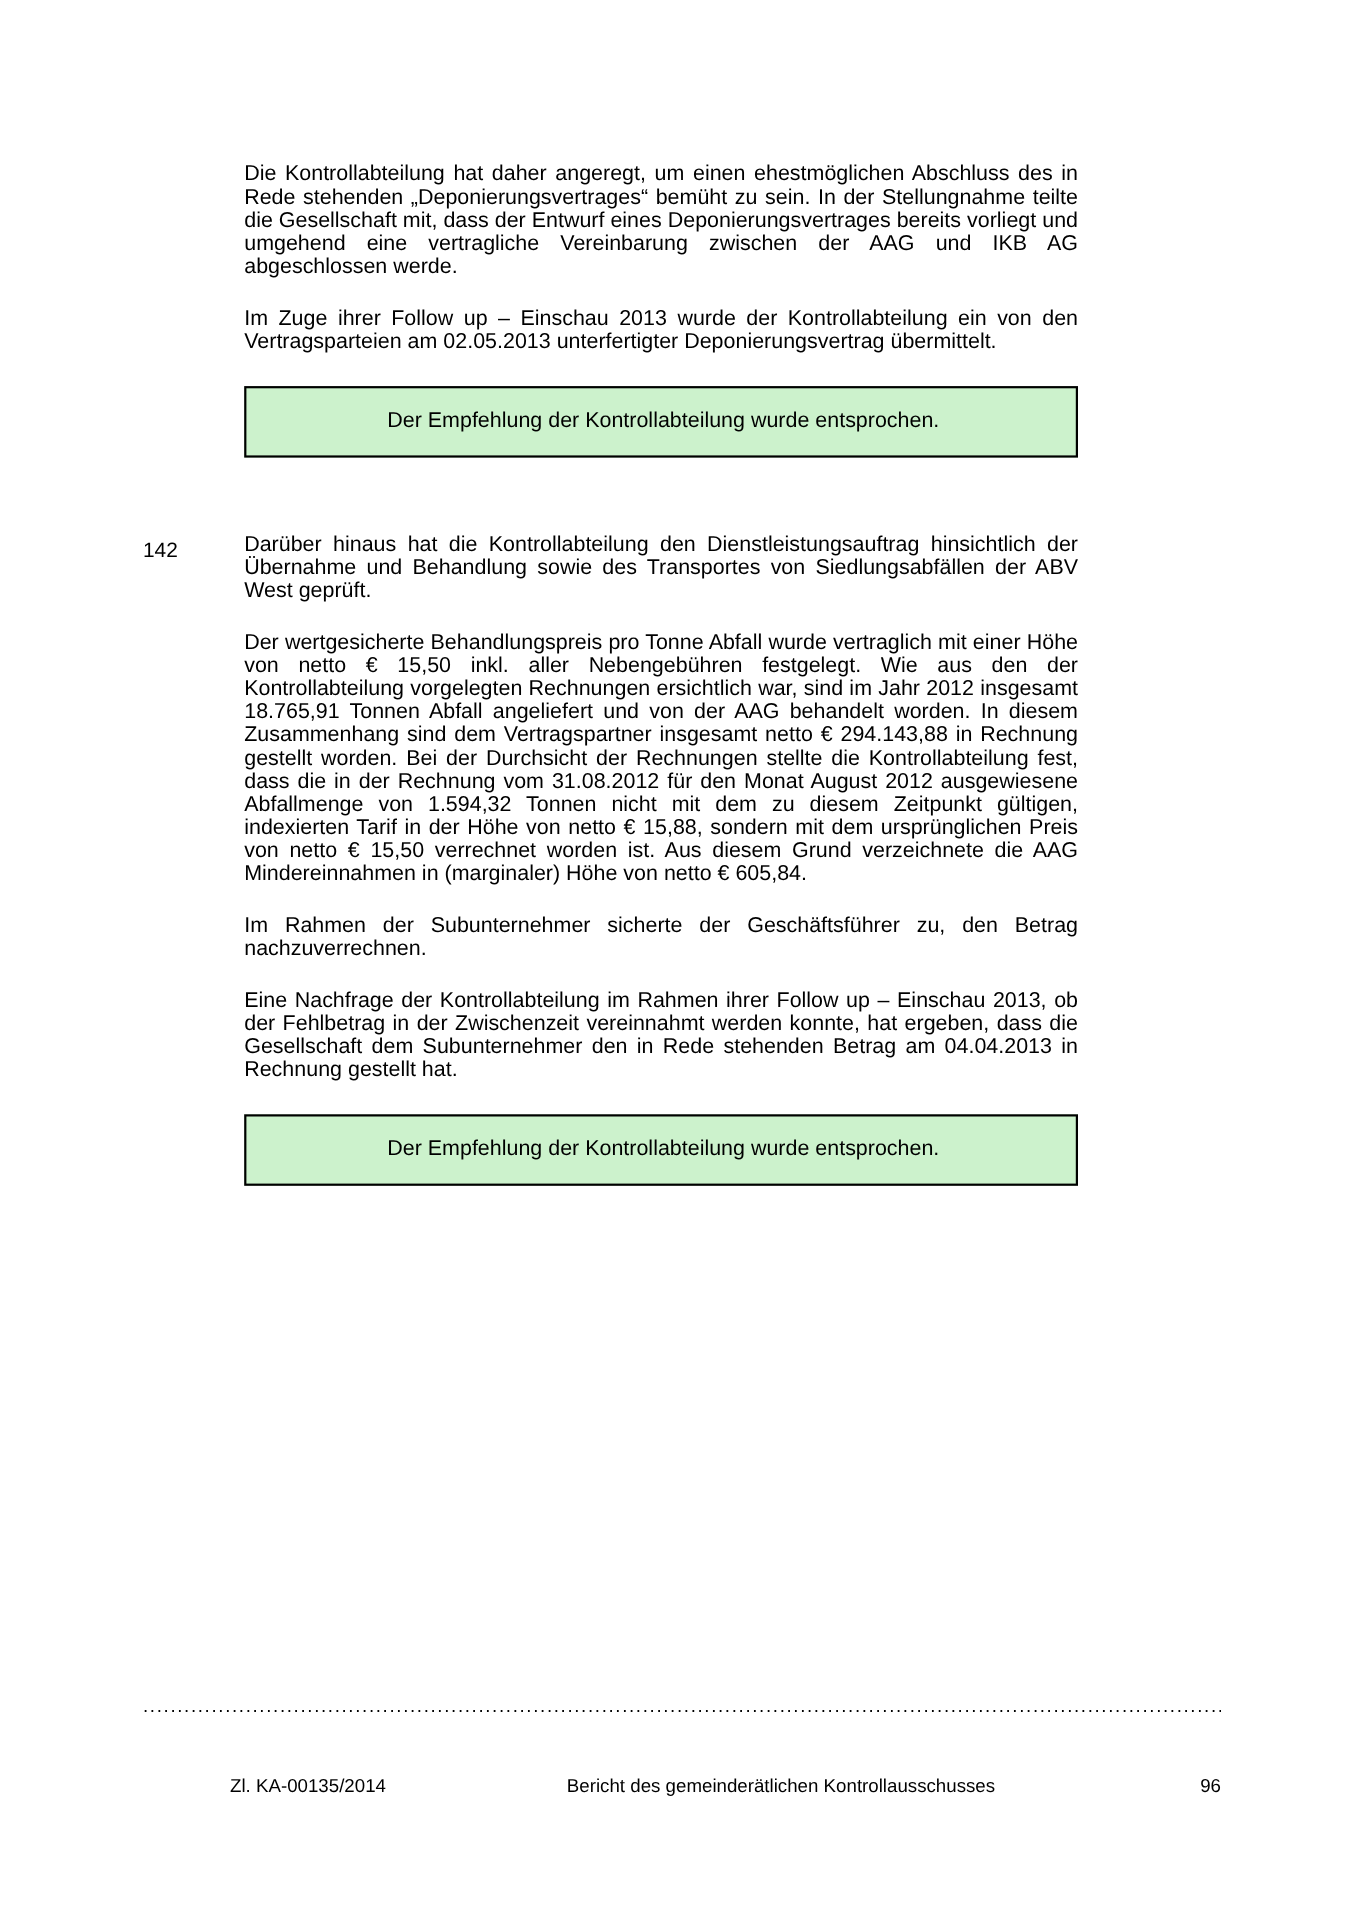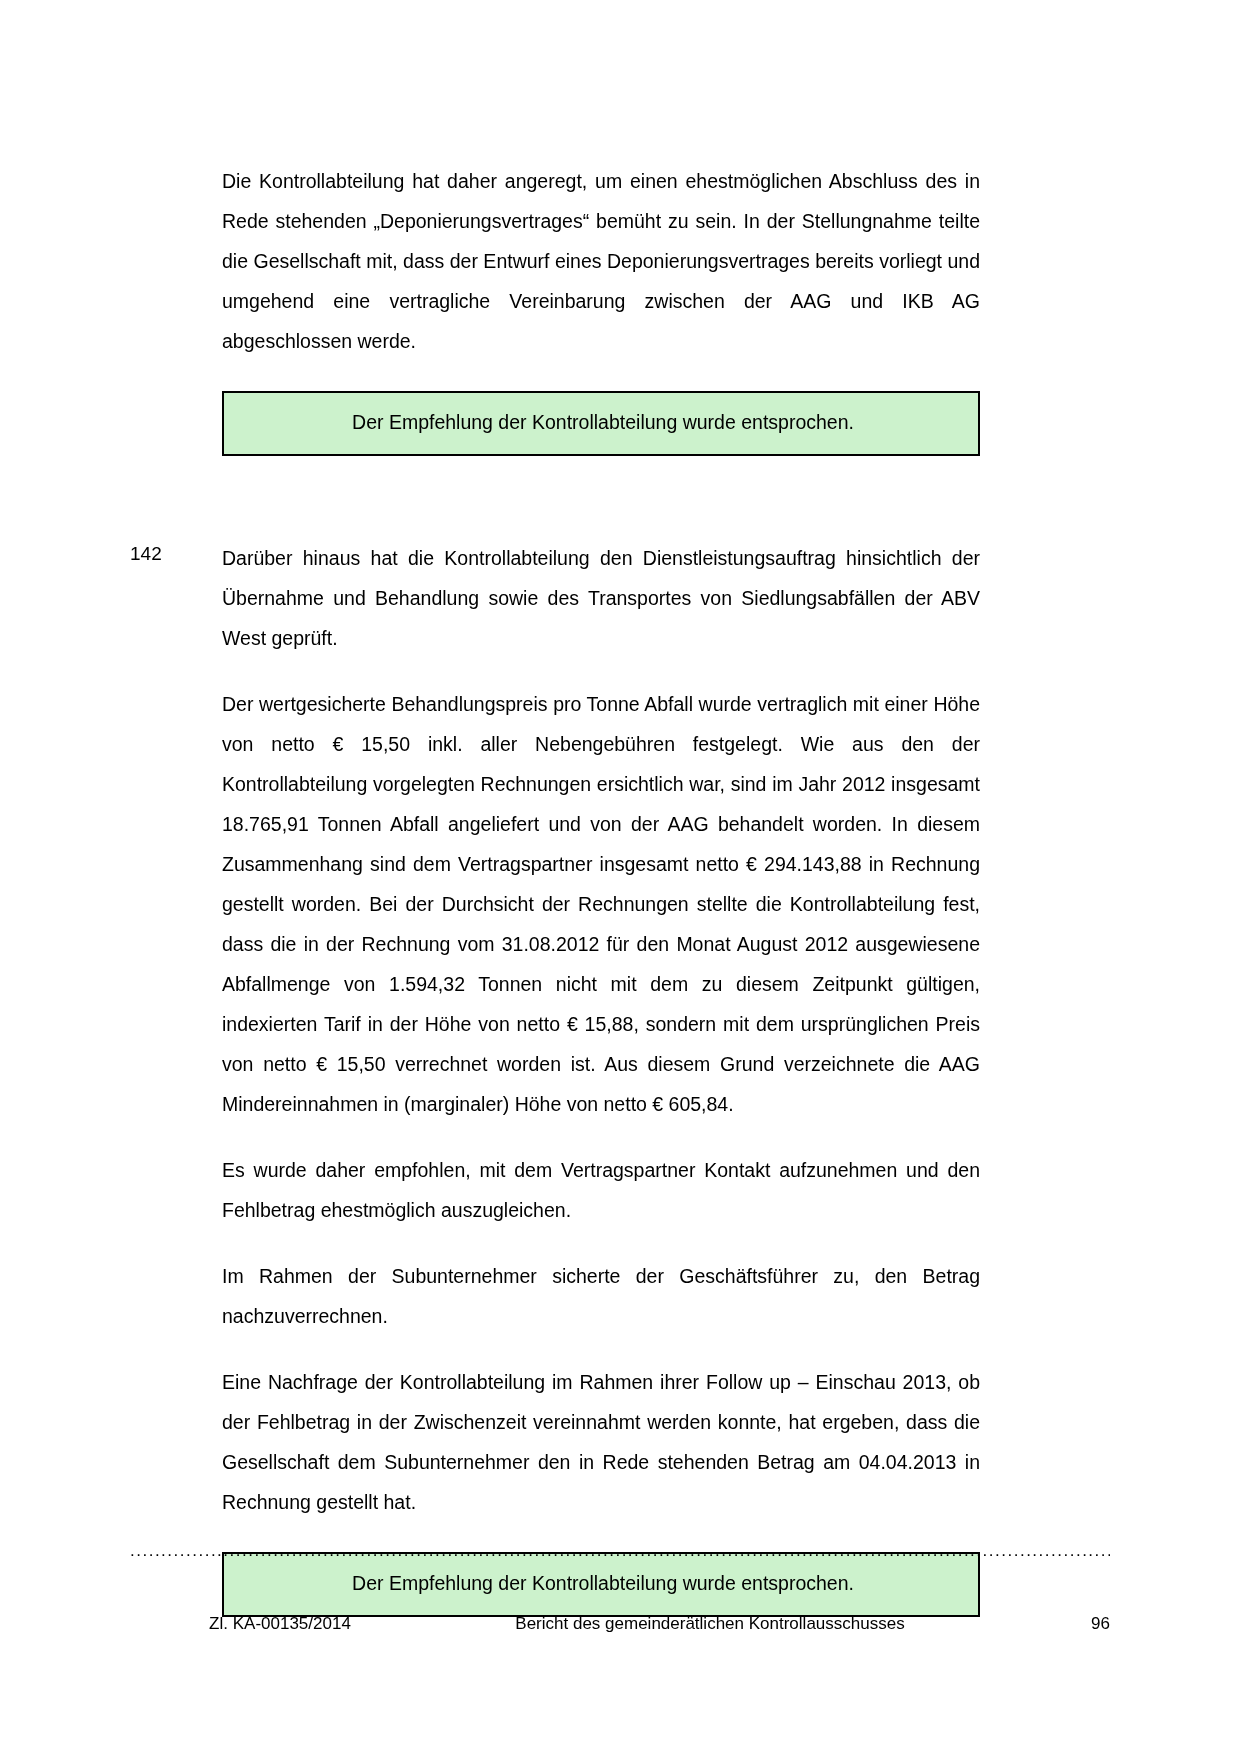--- a/index.html
+++ b/index.html
@@ -37,23 +37,23 @@
     top: 0;
     width: 70px;
     font-size: 19px;
     line-height: 31px;
     color: #000;
   }
   .body-col {
     margin-left: 92px;
   }
   p.txt {
-    margin: 16px 0 26px 0;
+    margin: 3px 0 26px 0;
     font-size: 19.5px;
-    line-height: 40px;
+    line-height: 21px;
     text-align: justify;
     text-justify: inter-word;
     hyphens: manual;
   }
   p.txt:last-child {
     margin-bottom: 0;
   }
   .gap-big {
     height: 36px;
   }
@@ -101,36 +101,36 @@
 </head>
 <body>
 
 <div class="page">
 
   <div class="content">
 
     <div class="block">
       <div class="body-col">
         <p class="txt">Die Kontrollabteilung hat daher angeregt, um einen ehestmöglichen Abschluss des in Rede stehenden „Deponierungsvertrages“ bemüht zu sein. In der Stellungnahme teilte die Gesellschaft mit, dass der Entwurf eines Deponierungsvertrages bereits vorliegt und umgehend eine vertragliche Vereinbarung zwischen der AAG und IKB AG abgeschlossen werde.</p>
+        <p class="txt">Im Zuge ihrer Follow up – Einschau 2013 wurde der Kontrollabteilung ein von den Vertragsparteien am 02.05.2013 unterfertigter Deponierungsvertrag übermittelt.</p>
       </div>
     </div>
 
     <div class="gap-med"></div>
 
     <div class="recommend-box">Der Empfehlung der Kontrollabteilung wurde entsprochen.</div>
 
     <div class="gap-big"></div>
     <div class="gap-med"></div>
 
     <div class="block">
       <div class="para-num">142</div>
       <div class="body-col">
         <p class="txt">Darüber hinaus hat die Kontrollabteilung den Dienstleistungsauftrag hinsichtlich der Übernahme und Behandlung sowie des Transportes von Siedlungsabfällen der ABV West geprüft.</p>
         <p class="txt">Der wertgesicherte Behandlungspreis pro Tonne Abfall wurde vertraglich mit einer Höhe von netto € 15,50 inkl. aller Nebengebühren festgelegt. Wie aus den der Kontrollabteilung vorgelegten Rechnungen ersichtlich war, sind im Jahr 2012 insgesamt 18.765,91 Tonnen Abfall angeliefert und von der AAG behandelt worden. In diesem Zusammenhang sind dem Vertragspartner insgesamt netto € 294.143,88 in Rechnung gestellt worden. Bei der Durchsicht der Rechnungen stellte die Kontrollabteilung fest, dass die in der Rechnung vom 31.08.2012 für den Monat August 2012 ausgewiesene Abfallmenge von 1.594,32 Tonnen nicht mit dem zu diesem Zeitpunkt gültigen, indexierten Tarif in der Höhe von netto € 15,88, sondern mit dem ursprünglichen Preis von netto € 15,50 verrechnet worden ist. Aus diesem Grund verzeichnete die AAG Mindereinnahmen in (marginaler) Höhe von netto € 605,84.</p>
-        <p class="txt">Es wurde daher empfohlen, mit dem Vertragspartner Kontakt aufzunehmen und den Fehlbetrag ehestmöglich auszugleichen.</p>
         <p class="txt">Im Rahmen der Subunternehmer sicherte der Geschäftsführer zu, den Betrag nachzuverrechnen.</p>
         <p class="txt">Eine Nachfrage der Kontrollabteilung im Rahmen ihrer Follow up – Einschau 2013, ob der Fehlbetrag in der Zwischenzeit vereinnahmt werden konnte, hat ergeben, dass die Gesellschaft dem Subunternehmer den in Rede stehenden Betrag am 04.04.2013 in Rechnung gestellt hat.</p>
       </div>
     </div>
 
     <div class="gap-med"></div>
 
     <div class="recommend-box">Der Empfehlung der Kontrollabteilung wurde entsprochen.</div>
 
   </div>

